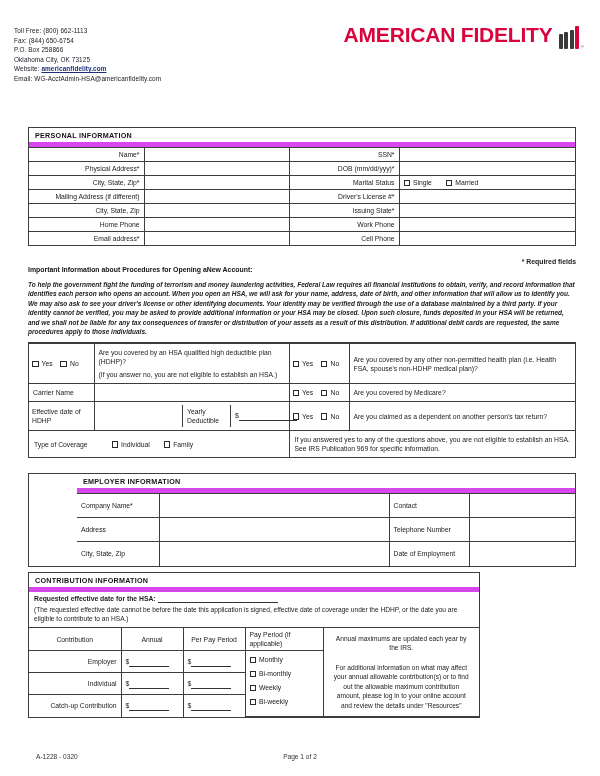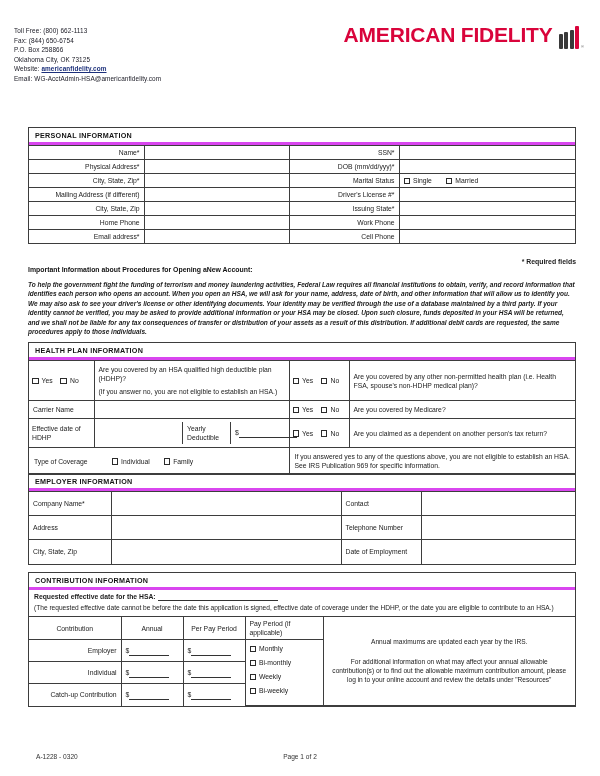--- a/index.html
+++ b/index.html
@@ -44,21 +44,21 @@
   .title {
     position: absolute; top: 100px; left: 0; width: 600px;
     text-align: center; font-size: 12.5px; font-weight: bold;
     letter-spacing: .15px; color: #111;
   }
 
   
   .box { position: absolute; border: 1px solid #3d3d3d; }
   .sec-title {
     font-size: 7.2px; font-weight: bold; letter-spacing: .25px;
-    padding: 2.5px 0 2.5px 6px; border-bottom: 3px solid #d946ef;
+    padding: 2.5px 0 2.5px 6px; border-bottom: 5px solid #d946ef;
     color: #151515;
   }
   table.grid { width: 100%; border-collapse: collapse; table-layout: fixed; }
   table.grid td {
     border: 1px solid #3d3d3d; font-size: 6.8px; padding: 2px 4px;
     vertical-align: middle; color: #1b1b1b; line-height: 9px;
   }
   table.grid td.nb-l { border-left: none; }
   table.grid td.nb-r { border-right: none; }
   table.grid td.nb-t { border-top: none; }
@@ -178,21 +178,20 @@
 
   <div class="notice" style="top:258px;">
     <div style="position:relative;">
       <span class="nt-h">Important Information about Procedures for Opening aNew Account:</span>
       <span class="req">* Required fields</span>
     </div>
     <div class="nt-b">To help the government fight the funding of terrorism and money laundering activities, Federal Law requires all financial institutions to obtain, verify, and record information that identifies each person who opens an account. When you open an HSA, we will ask for your name, address, date of birth, and other information that will allow us to identify you. We may also ask to see your driver's license or other identifying documents. Your identity may be verified through the use of a database maintained by a third party. If your identity cannot be verified, you may be asked to provide additional information or your HSA may be closed. Upon such closure, funds deposited in your HSA will be returned, and we shall not be liable for any tax consequences of transfer or distribution of your assets as a result of this distribution. If additional debit cards are requested, the same procedures apply to those individuals.</div>
   </div>
 
   <div class="box" style="left:28px; top:342px; width:548px;">
-    <div class="sec-title">HEALTH PLAN INFORMATION</div>
     <table class="grid">
       <tbody>
           <tr>
 
         <td class="nb-l" rowspan="1" style="width:65px; padding:5px 3px;">
           <span class="cbw" style="margin-right:6px;"><span class="cb"></span><span>Yes</span></span>
           <span class="cbw" style="margin-right:0;"><span class="cb"></span><span>No</span></span>
         </td>
         <td style="width:195px; padding:4px 4px;">
           <div>Are you covered by an HSA qualified high deductible plan (HDHP)?</div>
@@ -240,21 +239,21 @@
           <span style="margin-right:22px;">Type of Coverage</span>
           <span class="cbw"><span class="cb"></span><span>Individual</span></span>
           <span class="cbw"><span class="cb"></span><span>Family</span></span>
         </td>
         <td class="nb-r nb-b" colspan="2" style="padding:4px 5px;">If you answered yes to any of the questions above, you are not eligible to establish an HSA. See IRS Publication 969 for specific information.</td>
       </tr>
     </tbody>
       </table>
   </div>
 
-  <div class="box" style="left:28px; top:473px; width:548px;">
+  <div class="box" style="left:28px; top:473px; width:548px;padding-left:48px;">
     <div class="sec-title">EMPLOYER INFORMATION</div>
     <table class="grid">
       <tbody>
           <tr>
         <td class="nb-l" style="width:82px; height:24px;">Company Name*</td>
         <td class="blank" style="width:230px;"></td>
         <td style="width:80px;">Contact</td>
         <td class="blank nb-r"></td>
       </tr>
       <tr>
@@ -266,21 +265,21 @@
       <tr>
         <td class="nb-l nb-b" style="height:24px;">City, State, Zip</td>
         <td class="blank nb-b"></td>
         <td class="nb-b">Date of Employment</td>
         <td class="blank nb-r nb-b"></td>
       </tr>
     </tbody>
       </table>
   </div>
 
-  <div class="box" style="left:28px; top:572px; width:548px;">
+  <div class="box" style="left:28px; top:572px; width:452px;">
     <div class="sec-title">CONTRIBUTION INFORMATION</div>
 
     <div style="padding:3px 5px 4px 5px; border-bottom:1px solid #3d3d3d;">
       <div style="font-size:6.8px; font-weight:bold;">
         <span>Requested effective date for the HSA:</span>
         <span class="ul-line" style="width:120px;">&nbsp;</span>
       </div>
       <div style="font-size:6.6px; line-height:9px; margin-top:2px;">(The requested effective date cannot be before the date this application is signed, effective date of coverage under the HDHP, or the date you are eligible to contribute to an HSA.)</div>
     </div>
 

